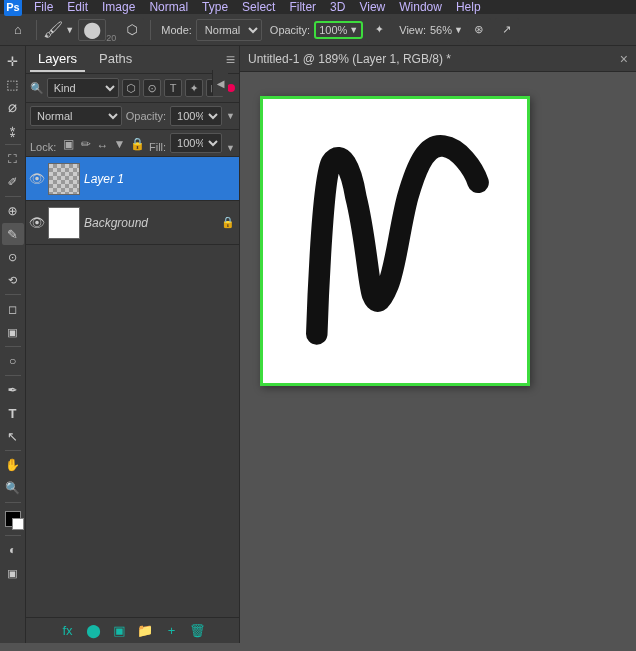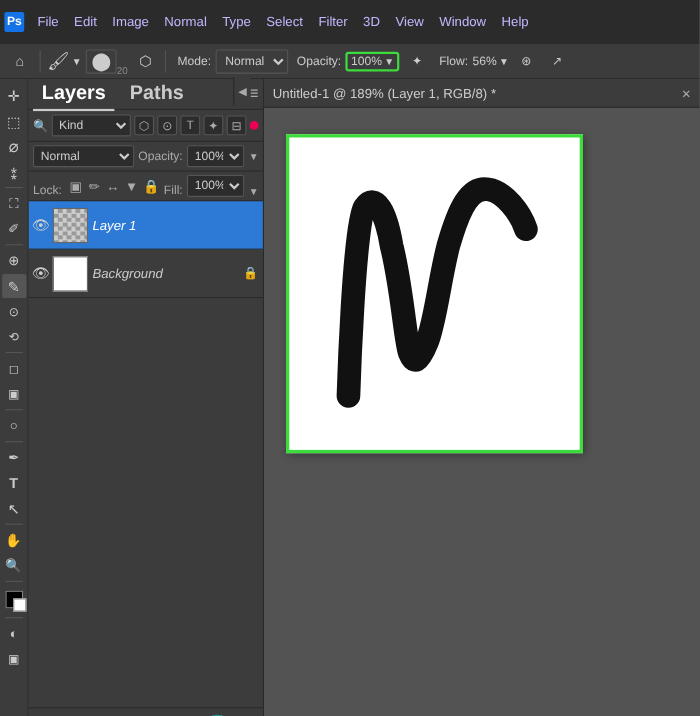--- a/index.html
+++ b/index.html
@@ -1,21 +1,21 @@
 <!DOCTYPE html>
 <html><head>
   <meta charset="utf-8">
   <style>
     * { margin: 0; padding: 0; box-sizing: border-box; }
     body { width: 636px; height: 651px; overflow: hidden; background: #535353; font-family: 'Arial', sans-serif; font-size: 12px; color: #ccc; }
 
     
     #menubar {
       width: 100%;
-      height: 40px;
+      height: 14px;
       background: #2b2b2b;
       display: flex;
       align-items: center;
       padding: 0 4px;
       gap: 2px;
     }
     .menu-logo {
       width: 18px; height: 18px;
       background: #1473e6;
       display: flex; align-items: center; justify-content: center;
@@ -148,25 +148,24 @@
       display: flex;
       align-items: center;
       background: #3c3c3c;
       border-bottom: 1px solid #2a2a2a;
       height: 28px;
       padding: 0 4px;
       gap: 6px;
     }
     .panel-tab {
       padding: 4px 8px;
-      font-size: 18px;
+      font-size: 13px;
       color: #ccc;
       cursor: pointer;
       border-bottom: 2px solid transparent;
-      font-weight: bold;
     }
     .panel-tab.active {
       color: #fff;
       border-bottom: 2px solid #ccc;
     }
     .panel-menu-icon {
       margin-left: auto;
       font-size: 16px;
       color: #aaa;
       cursor: pointer;
@@ -416,21 +415,21 @@
   <select class="toolbar-dropdown">
     <option>Normal</option>
   </select>
   <span class="toolbar-label">Opacity:</span>
   <div class="toolbar-opacity-box">
     <span class="toolbar-opacity-val">100%</span>
     <span style="font-size:9px;color:#ccc;">▼</span>
   </div>
 
   <button class="toolbar-btn" style="font-size:11px;">✦</button>
-  <span class="toolbar-label">Flow:</span>
+  <span class="toolbar-label">View:</span>
   <div class="flow-box">
     <span class="toolbar-opacity-val">56%</span>
     <span style="font-size:9px;color:#ccc;">▼</span>
   </div>
   <button class="toolbar-btn" style="font-size:11px;">⊛</button>
   <button class="toolbar-btn" style="font-size:11px;">↗</button>
 </div>
 
 <div id="main">
 

